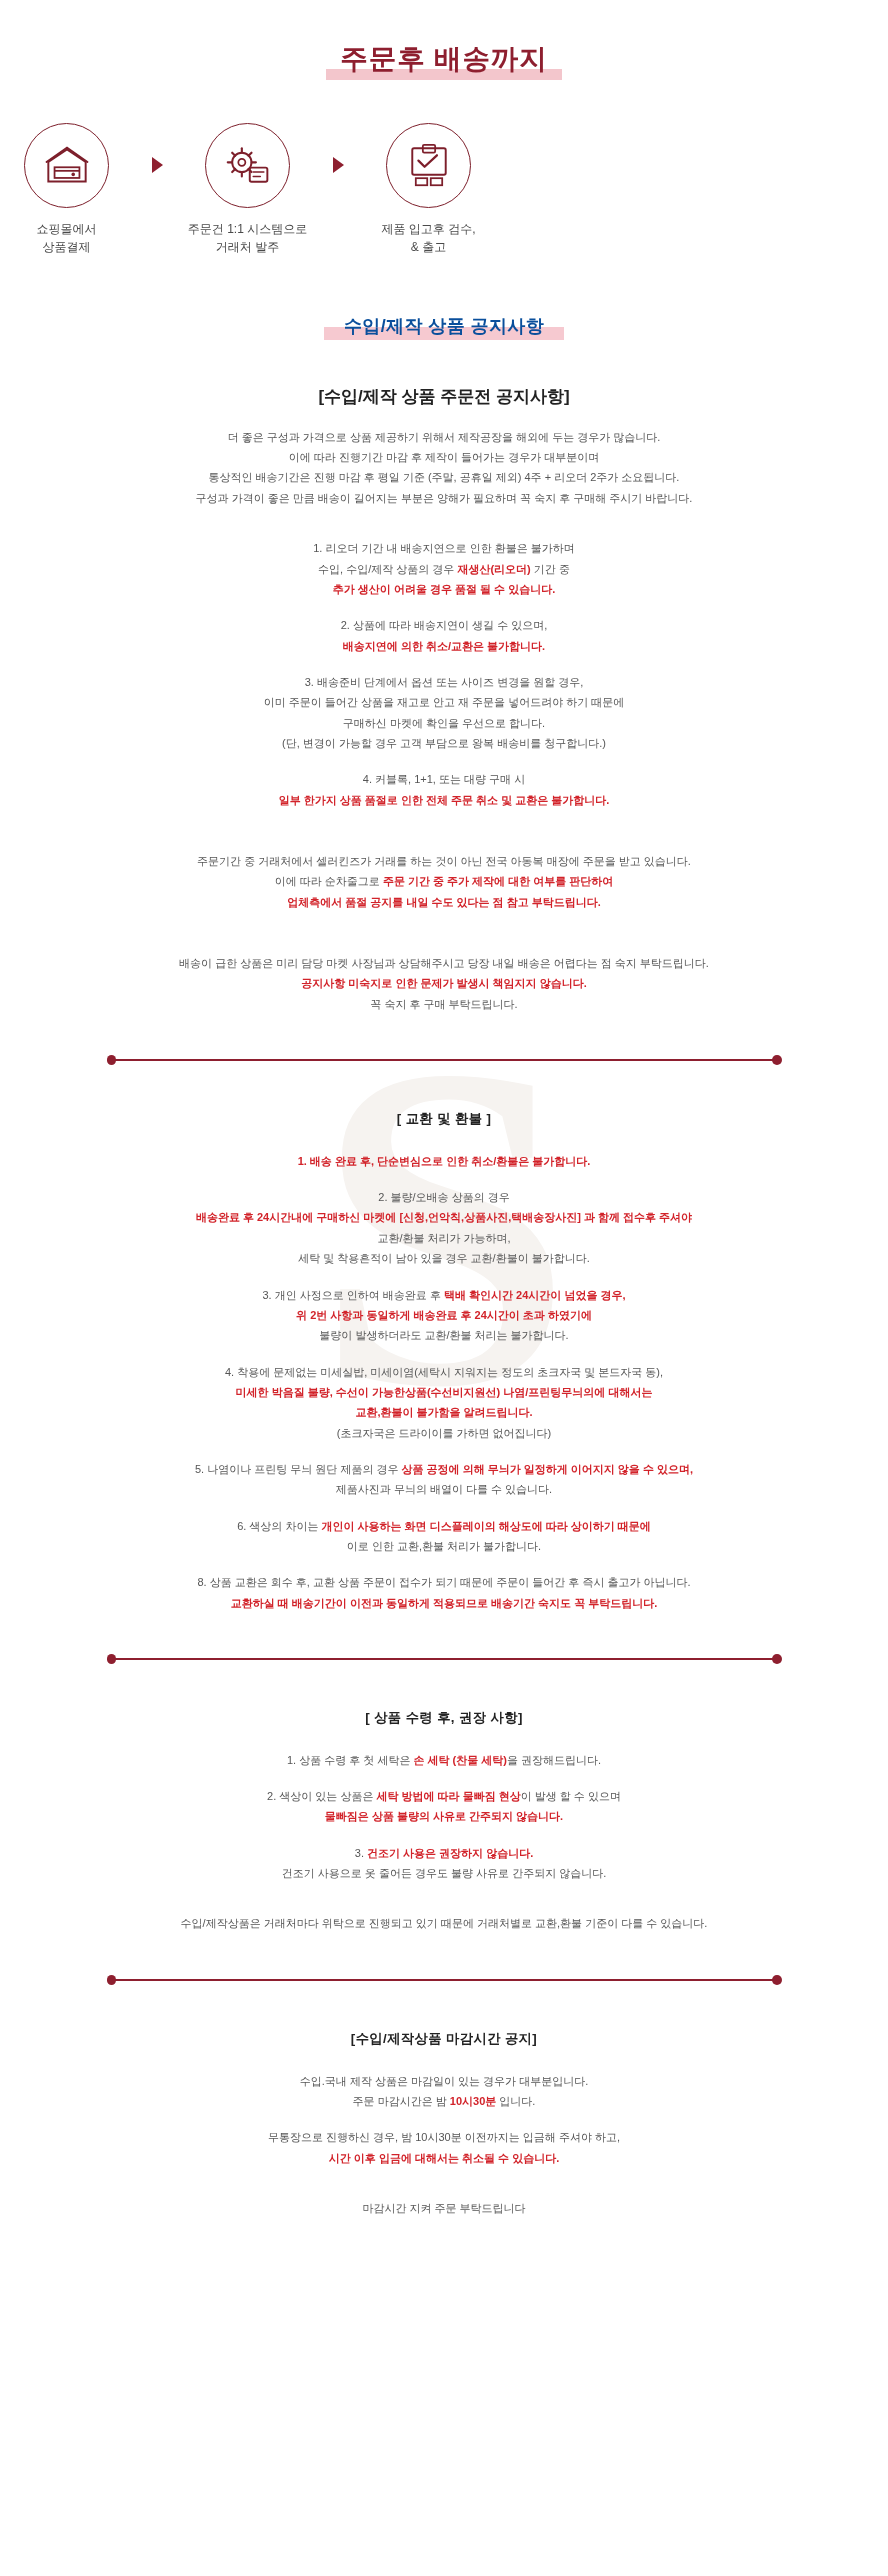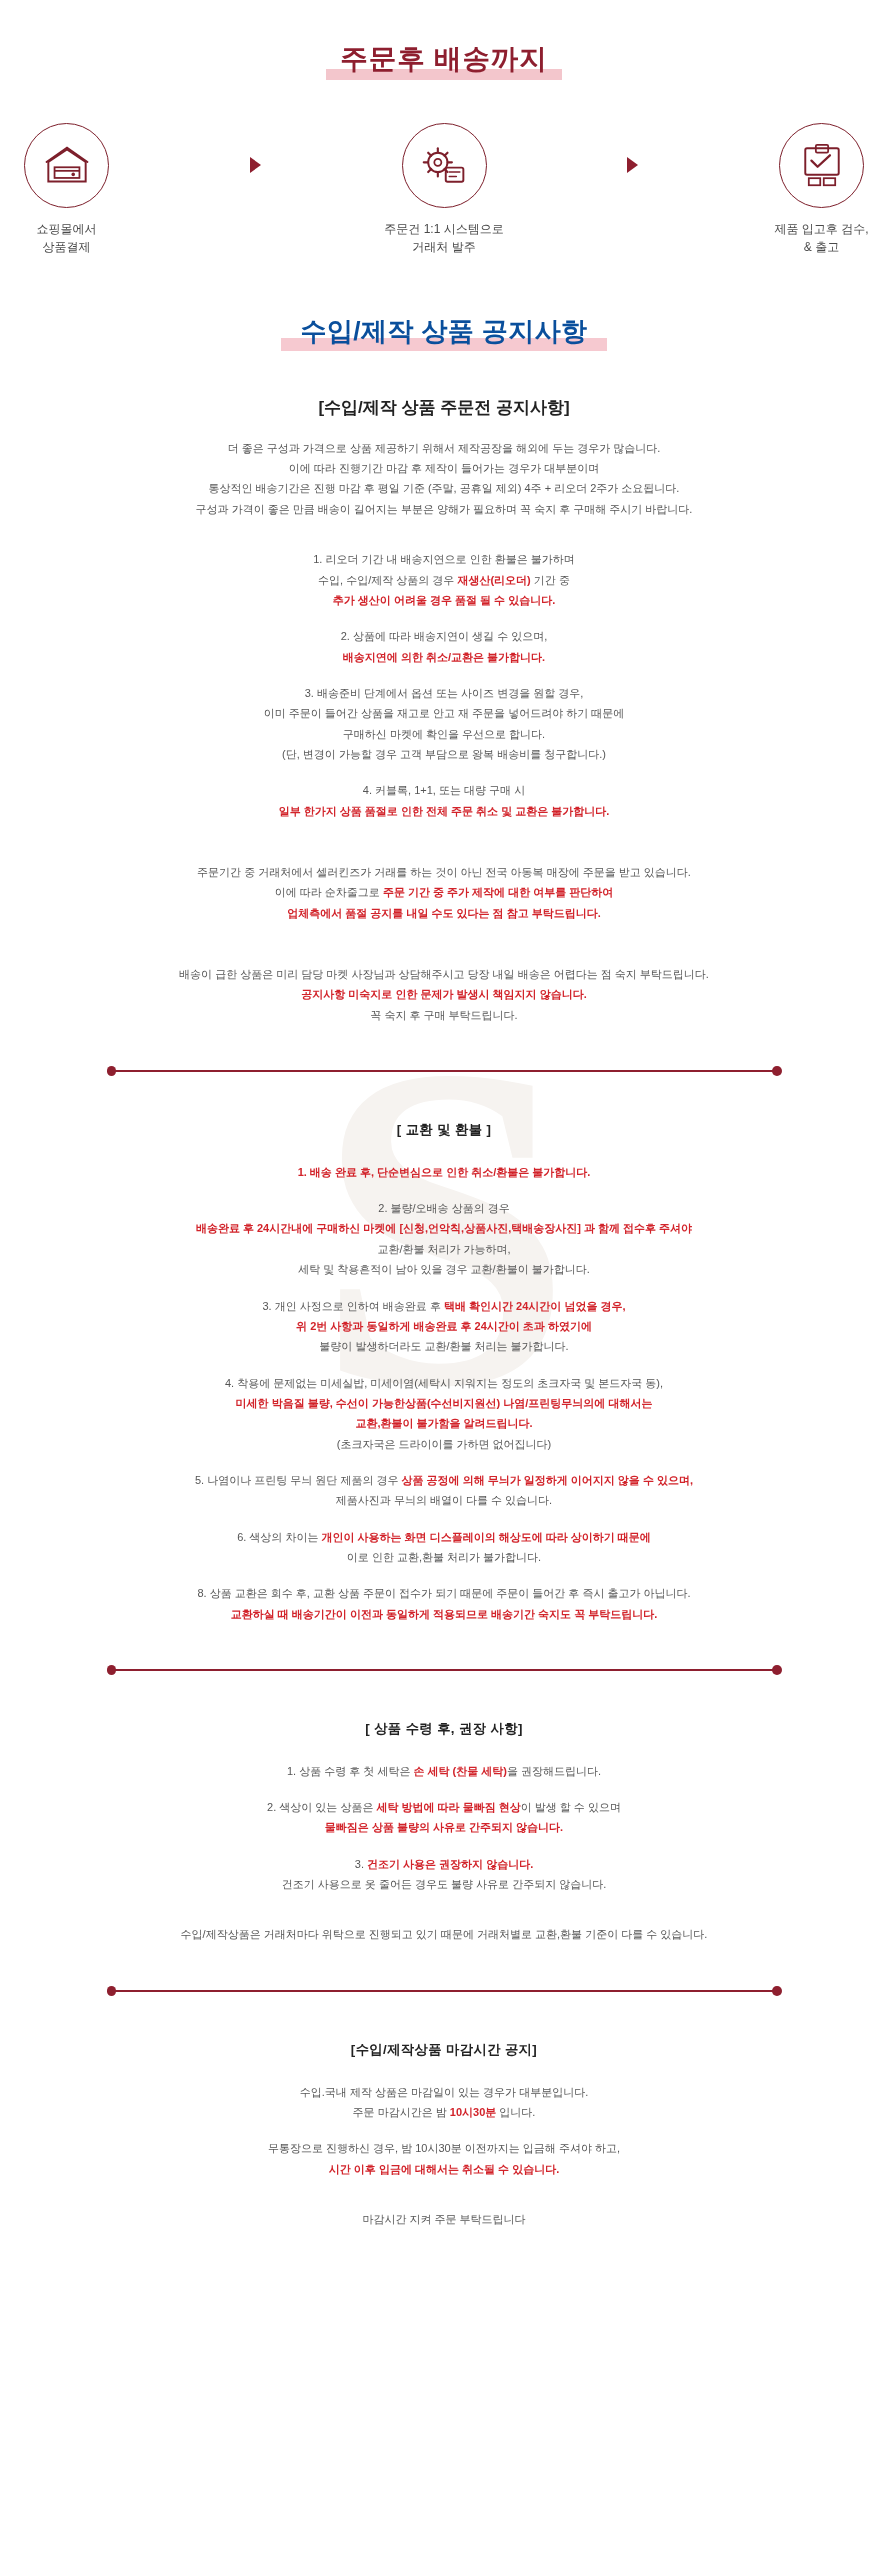--- a/index.html
+++ b/index.html
@@ -56,21 +56,21 @@
     bottom: 1.8px;
     height: 11.5px;
     background: #f3c6cc;
     z-index: -1;
   }
 
   
   .process {
     margin-top: 41px;
     display: flex;
-    justify-content: space-between;
+    justify-content: flex-start;
     align-items: flex-start;
     gap: 0px;
   }
   .step {
     width: 133px;
     text-align: center;
   }
   .circle {
     width: 85px;
     height: 85px;
@@ -106,21 +106,21 @@
   }
 
   
   .section-head {
     text-align: center;
     margin-top: 55px;
   }
   .section-head .inner {
     display: inline-block;
     position: relative;
-    font-size: 26px;
+    font-size: 18px;
     font-weight: 700;
     color: #0a4f9c;
     letter-spacing: 0.4px;
     padding: 2.7px 19.5px 4.4px 19.5px;
   }
   .section-head .hl {
     position: absolute;
     left: 0; right: 0;
     bottom: 2.7px;
     height: 12.4px;

